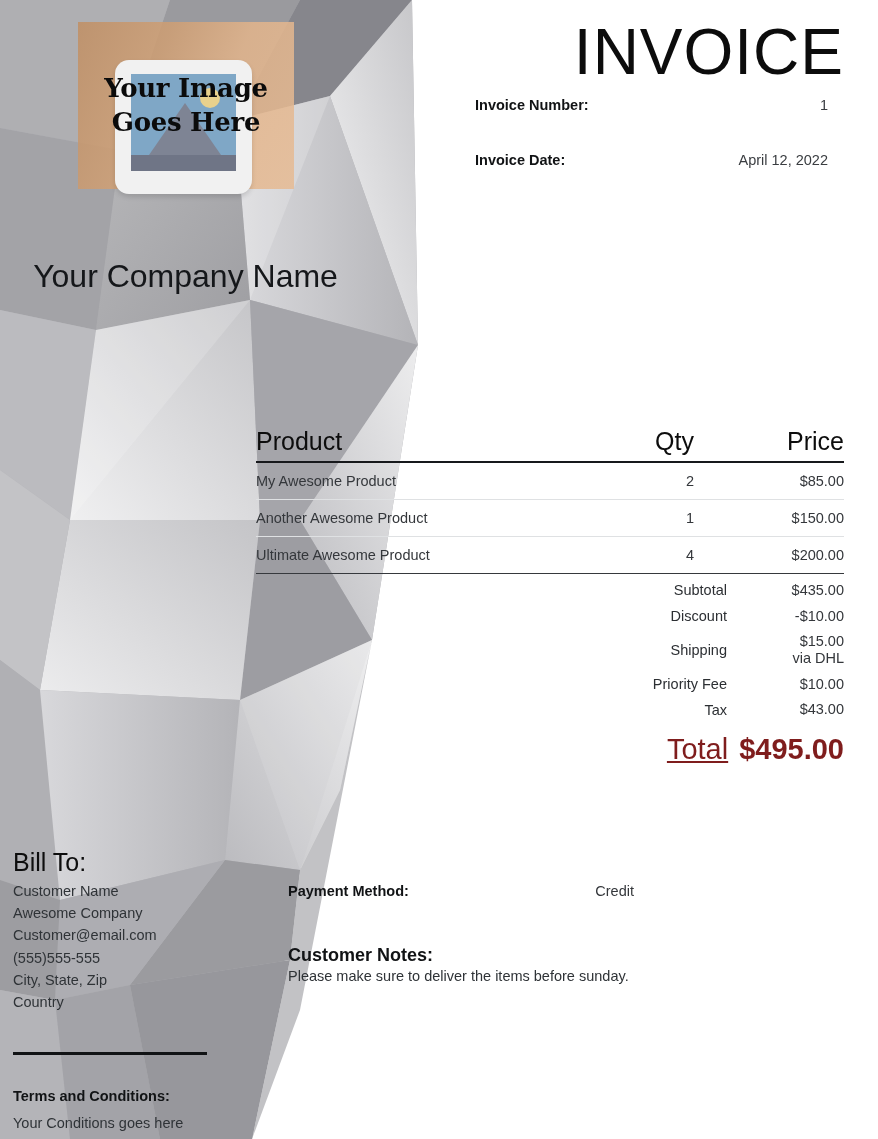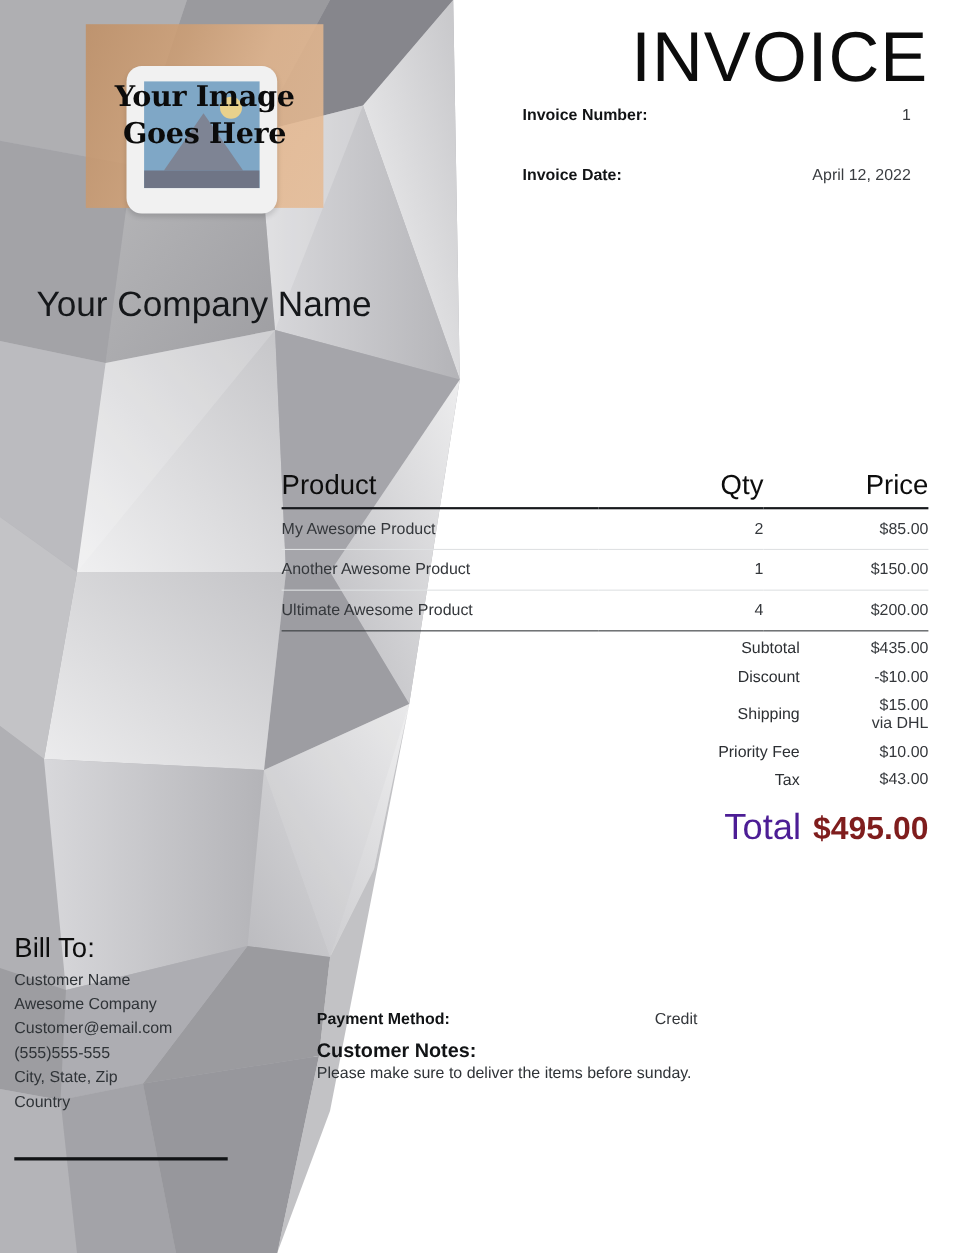--- a/index.html
+++ b/index.html
@@ -209,24 +209,25 @@
     font-size: 14.5px;
     color: #34373b;
   }
   #row-total {
     display: flex;
     justify-content: flex-end;
     align-items: baseline;
     margin-top: 15px;
   }
   #row-total .t-label {
-    font-size: 33px;
+    font-size: 29px;
     font-weight: 300;
-    color: #4c1d95;
+    color: #7f1d1d;
     padding-right: 11px;
+    text-decoration: underline;
   }
   #row-total .t-value {
     font-size: 29px;
     font-weight: 700;
     color: #7f1d1d;
     width: auto;
   }
 
   
   #bill-to {
@@ -251,21 +252,20 @@
   
   #payment-row {
     position: absolute;
     left: 288px;
     top: 883px;
     width: 346px;
     display: flex;
     justify-content: space-between;
     font-size: 14.5px;
     z-index: 4;
-    margin-top: 36px;
   }
   #payment-row .p-label { font-weight: bold; color: #111315; }
   #payment-row .p-value { font-weight: 400; color: #34373b; }
 
   #notes {
     position: absolute;
     left: 288px;
     top: 945px;
     width: 520px;
     z-index: 4;
@@ -477,14 +477,18 @@
     <span class="p-label">Payment Method:</span>
     <span class="p-value">Credit</span>
   </div>
 
   <div id="notes">
     <div class="n-label">Customer Notes:</div>
     <div class="n-text">Please make sure to deliver the items before sunday.</div>
   </div>
 
   <div id="terms-divider"></div>
+  <div id="terms">
+    <div class="t-head">Terms and Conditions:</div>
+    <div class="t-body">Your Conditions goes here</div>
+  </div>
 
 </div>
 
 </body></html>

